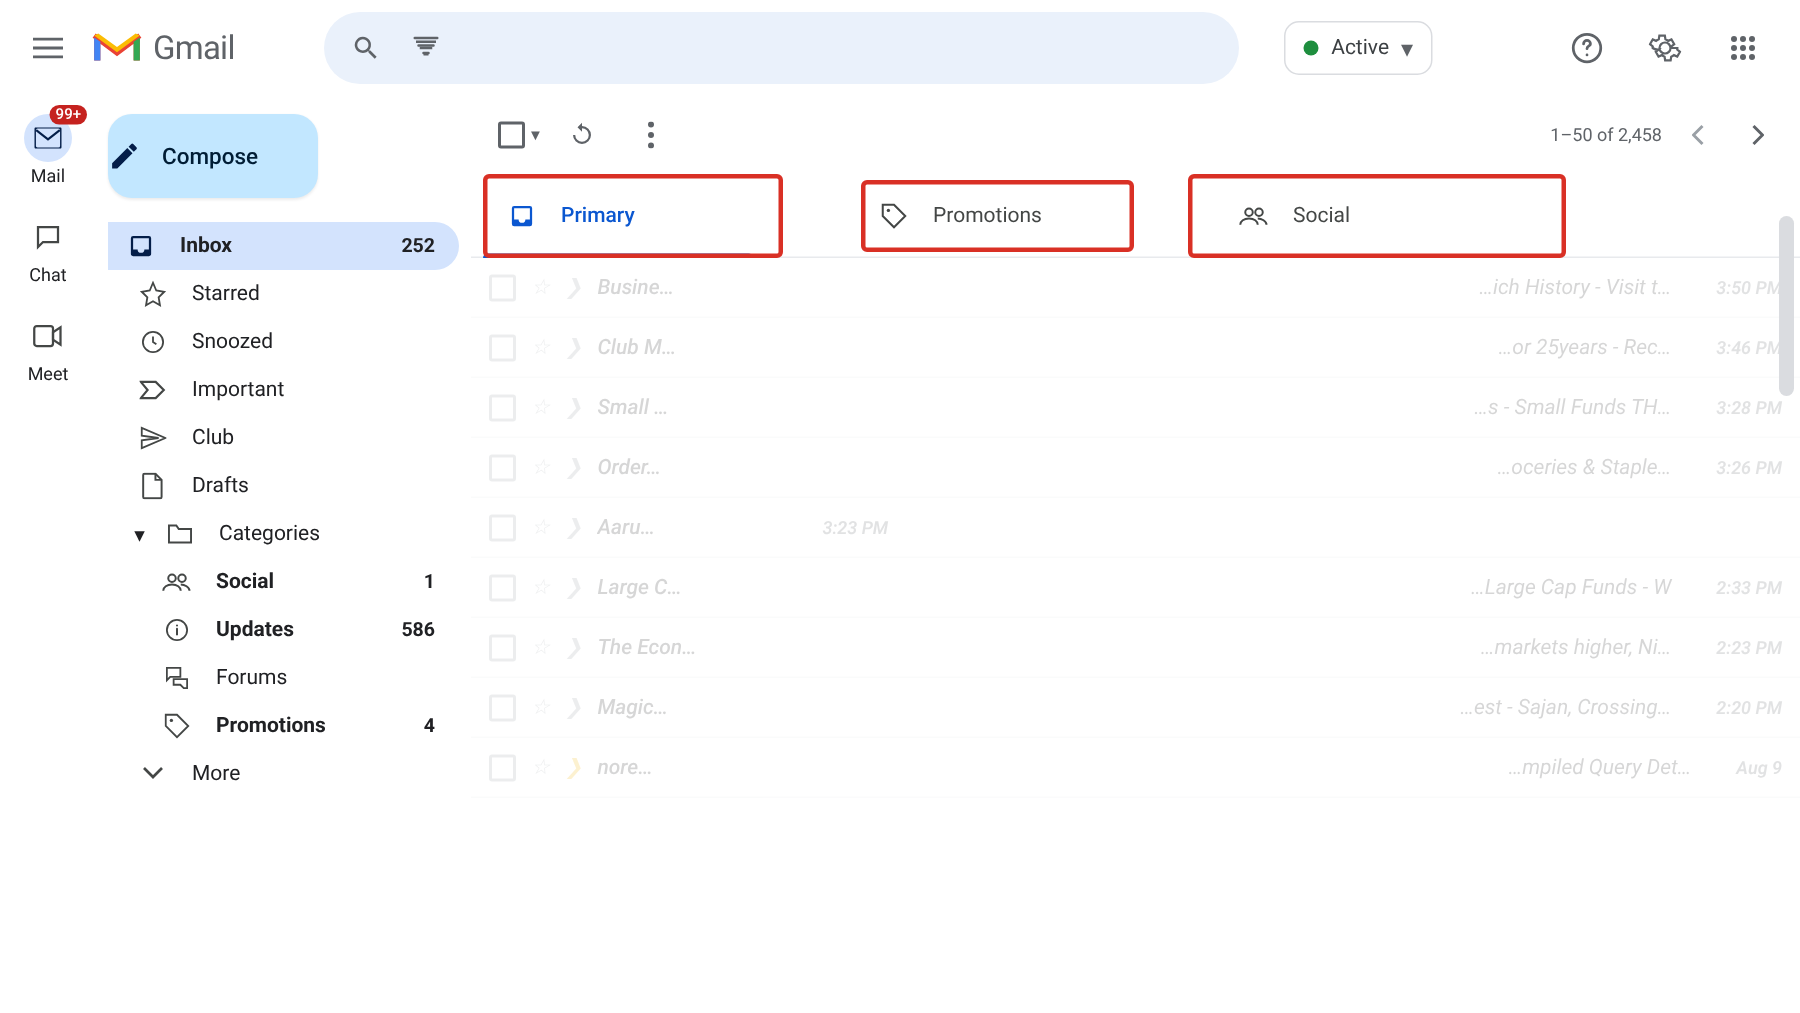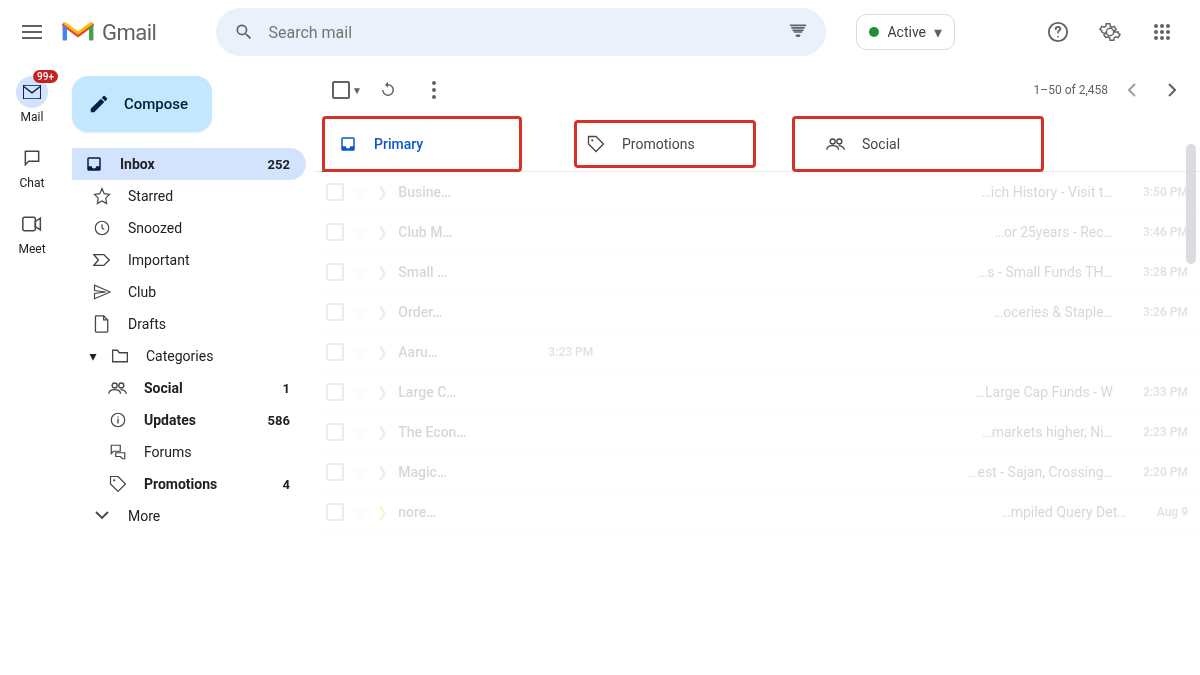--- a/index.html
+++ b/index.html
@@ -29,21 +29,21 @@
 
 .rail { position: absolute; left: 0; top: 64px; width: 64px; border-right: none; display: flex; flex-direction: column; align-items: center; padding-top: 12px; gap: 18px; }
 .rail-item { width: 56px; display: flex; flex-direction: column; align-items: center; gap: 2px; cursor: pointer; }
 .rail-icon { width: 32px; height: 32px; background: #d3e3fd; border-radius: 16px; display: flex; align-items: center; justify-content: center; position: relative; }
 .rail-icon.plain { background: transparent; }
 .rail-badge { position: absolute; top: -6px; right: -10px; background: #c5221f; color: #fff; font-size: 10px; padding: 1px 4px; border-radius: 8px; font-weight: 500; }
 .rail-label { font-size: 12px; color: #202124; }
 
 
 .sidebar { position: absolute; left: 64px; top: 64px; width: 250px; padding: 12px 8px 0 8px; }
-.compose { width: 140px; height: 56px; background: #c2e7ff; border-radius: 16px; display: flex; align-items: center; padding-left: 16px; gap: 14px; cursor: pointer; box-shadow: 0 1px 2px rgba(0,0,0,0.08); margin-bottom: 16px; }
+.compose { width: 140px; height: 56px; background: #c2e7ff; border-radius: 16px; display: flex; align-items: center; gap: 14px; cursor: pointer; box-shadow: 0 1px 2px rgba(0,0,0,0.08); margin-bottom: 16px; }
 .compose-text { font-size: 15px; color: #001d35; font-weight: 500; }
 
 .nav { display: flex; flex-direction: column; }
 .nav-item { height: 32px; display: flex; align-items: center; padding: 0 16px 0 20px; border-radius: 0 16px 16px 0; cursor: pointer; font-size: 14px; color: #202124; gap: 16px; }
 .nav-item.selected { background: #d3e3fd; font-weight: 700; padding-left: 12px; }
 .nav-item.sub { padding-left: 36px; }
 .nav-item.bold { font-weight: 700; }
 .nav-icon { width: 20px; height: 20px; display: flex; align-items: center; justify-content: center; flex-shrink: 0; }
 .nav-exp { width: 14px; display: flex; justify-content: center; flex-shrink: 0; margin-left: -6px; }
 .nav-label { flex: 1; }
@@ -62,21 +62,21 @@
 .tab { display: flex; align-items: center; gap: 16px; padding: 0 16px; font-size: 14px; color: #444746; cursor: pointer; height: 100%; position: relative; min-width: 200px; }
 .tab.primary { color: #0b57d0; font-weight: 500; }
 .tab.primary::after { content: ''; position: absolute; left: 0; right: 20px; bottom: -1px; height: 3px; background: #0b57d0; border-radius: 3px 3px 0 0; }
 .tab-hl { position: absolute; border: 3px solid #d93025; border-radius: 4px; pointer-events: none; }
 .hl1 { left: 8px; top: 0px; width: 200px; height: 56px; }
 .hl2 { left: 260px; top: 4px; width: 182px; height: 48px; }
 .hl3 { left: 478px; top: 0px; width: 252px; height: 56px; }
 .tab-icon { width: 20px; height: 20px; display: flex; align-items: center; justify-content: center; }
 
 .list { display: flex; flex-direction: column; opacity: 0.18; }
-.row { height: 40px; display: flex; align-items: center; padding: 0 12px; border-bottom: 1px solid #e8eaed; font-size: 14px; gap: 10px; }
+.row { height: 40px; display: flex; align-items: center; padding: 0 12px; border-bottom: 1px solid #e8eaed; font-size: 14px; gap: 10px; font-style: italic; }
 .row-cb { width: 18px; height: 18px; border: 2px solid #9aa0a6; border-radius: 2px; flex-shrink: 0; }
 .row-star { color: #9aa0a6; flex-shrink: 0; }
 .row-imp { color: #9aa0a6; flex-shrink: 0; }
 .row-imp.yellow { color: #f4b400; }
 .row-sender { width: 140px; color: #202124; font-weight: 500; white-space: nowrap; overflow: hidden; }
 .row-subj { flex: 1; color: #202124; white-space: nowrap; overflow: hidden; text-align: right; padding-right: 20px; }
 .row-time { font-size: 12px; color: #5f6368; font-weight: 600; flex-shrink: 0; }
 
 .scrollbar { position: absolute; right: 4px; top: 80px; width: 10px; height: 120px; background: #dadce0; border-radius: 5px; }
 
@@ -102,21 +102,20 @@
     <span class="logo-text">Gmail</span>
   </div>
 
   <div class="search-wrap">
     <div class="search">
       <div class="search-icon-btn">
         <svg width="20" height="20" viewBox="0 0 24 24">
             <path d="M15.5 14h-.79l-.28-.27a6.5 6.5 0 10-.7.7l.27.28v.79l5 5 1.5-1.5-5-5zm-6 0a4.5 4.5 0 110-9 4.5 4.5 0 010 9z" fill="#5f6368"></path>
           </svg>
       </div>
-      <input type="text" placeholder="Search mail" style="">
       <div class="filter-btn">
         <svg width="20" height="20" viewBox="0 0 24 24">
             <path d="M7 11h10v2H7zm-3-5h16v2H4zm6 10h4v2h-4z" fill="#5f6368"></path>
             <path d="M3 4h18M6 10h12M10 16h4" stroke="#5f6368" stroke-width="2" stroke-linecap="round"></path>
           </svg>
       </div>
     </div>
   </div>
 
   <div class="status-chip">

